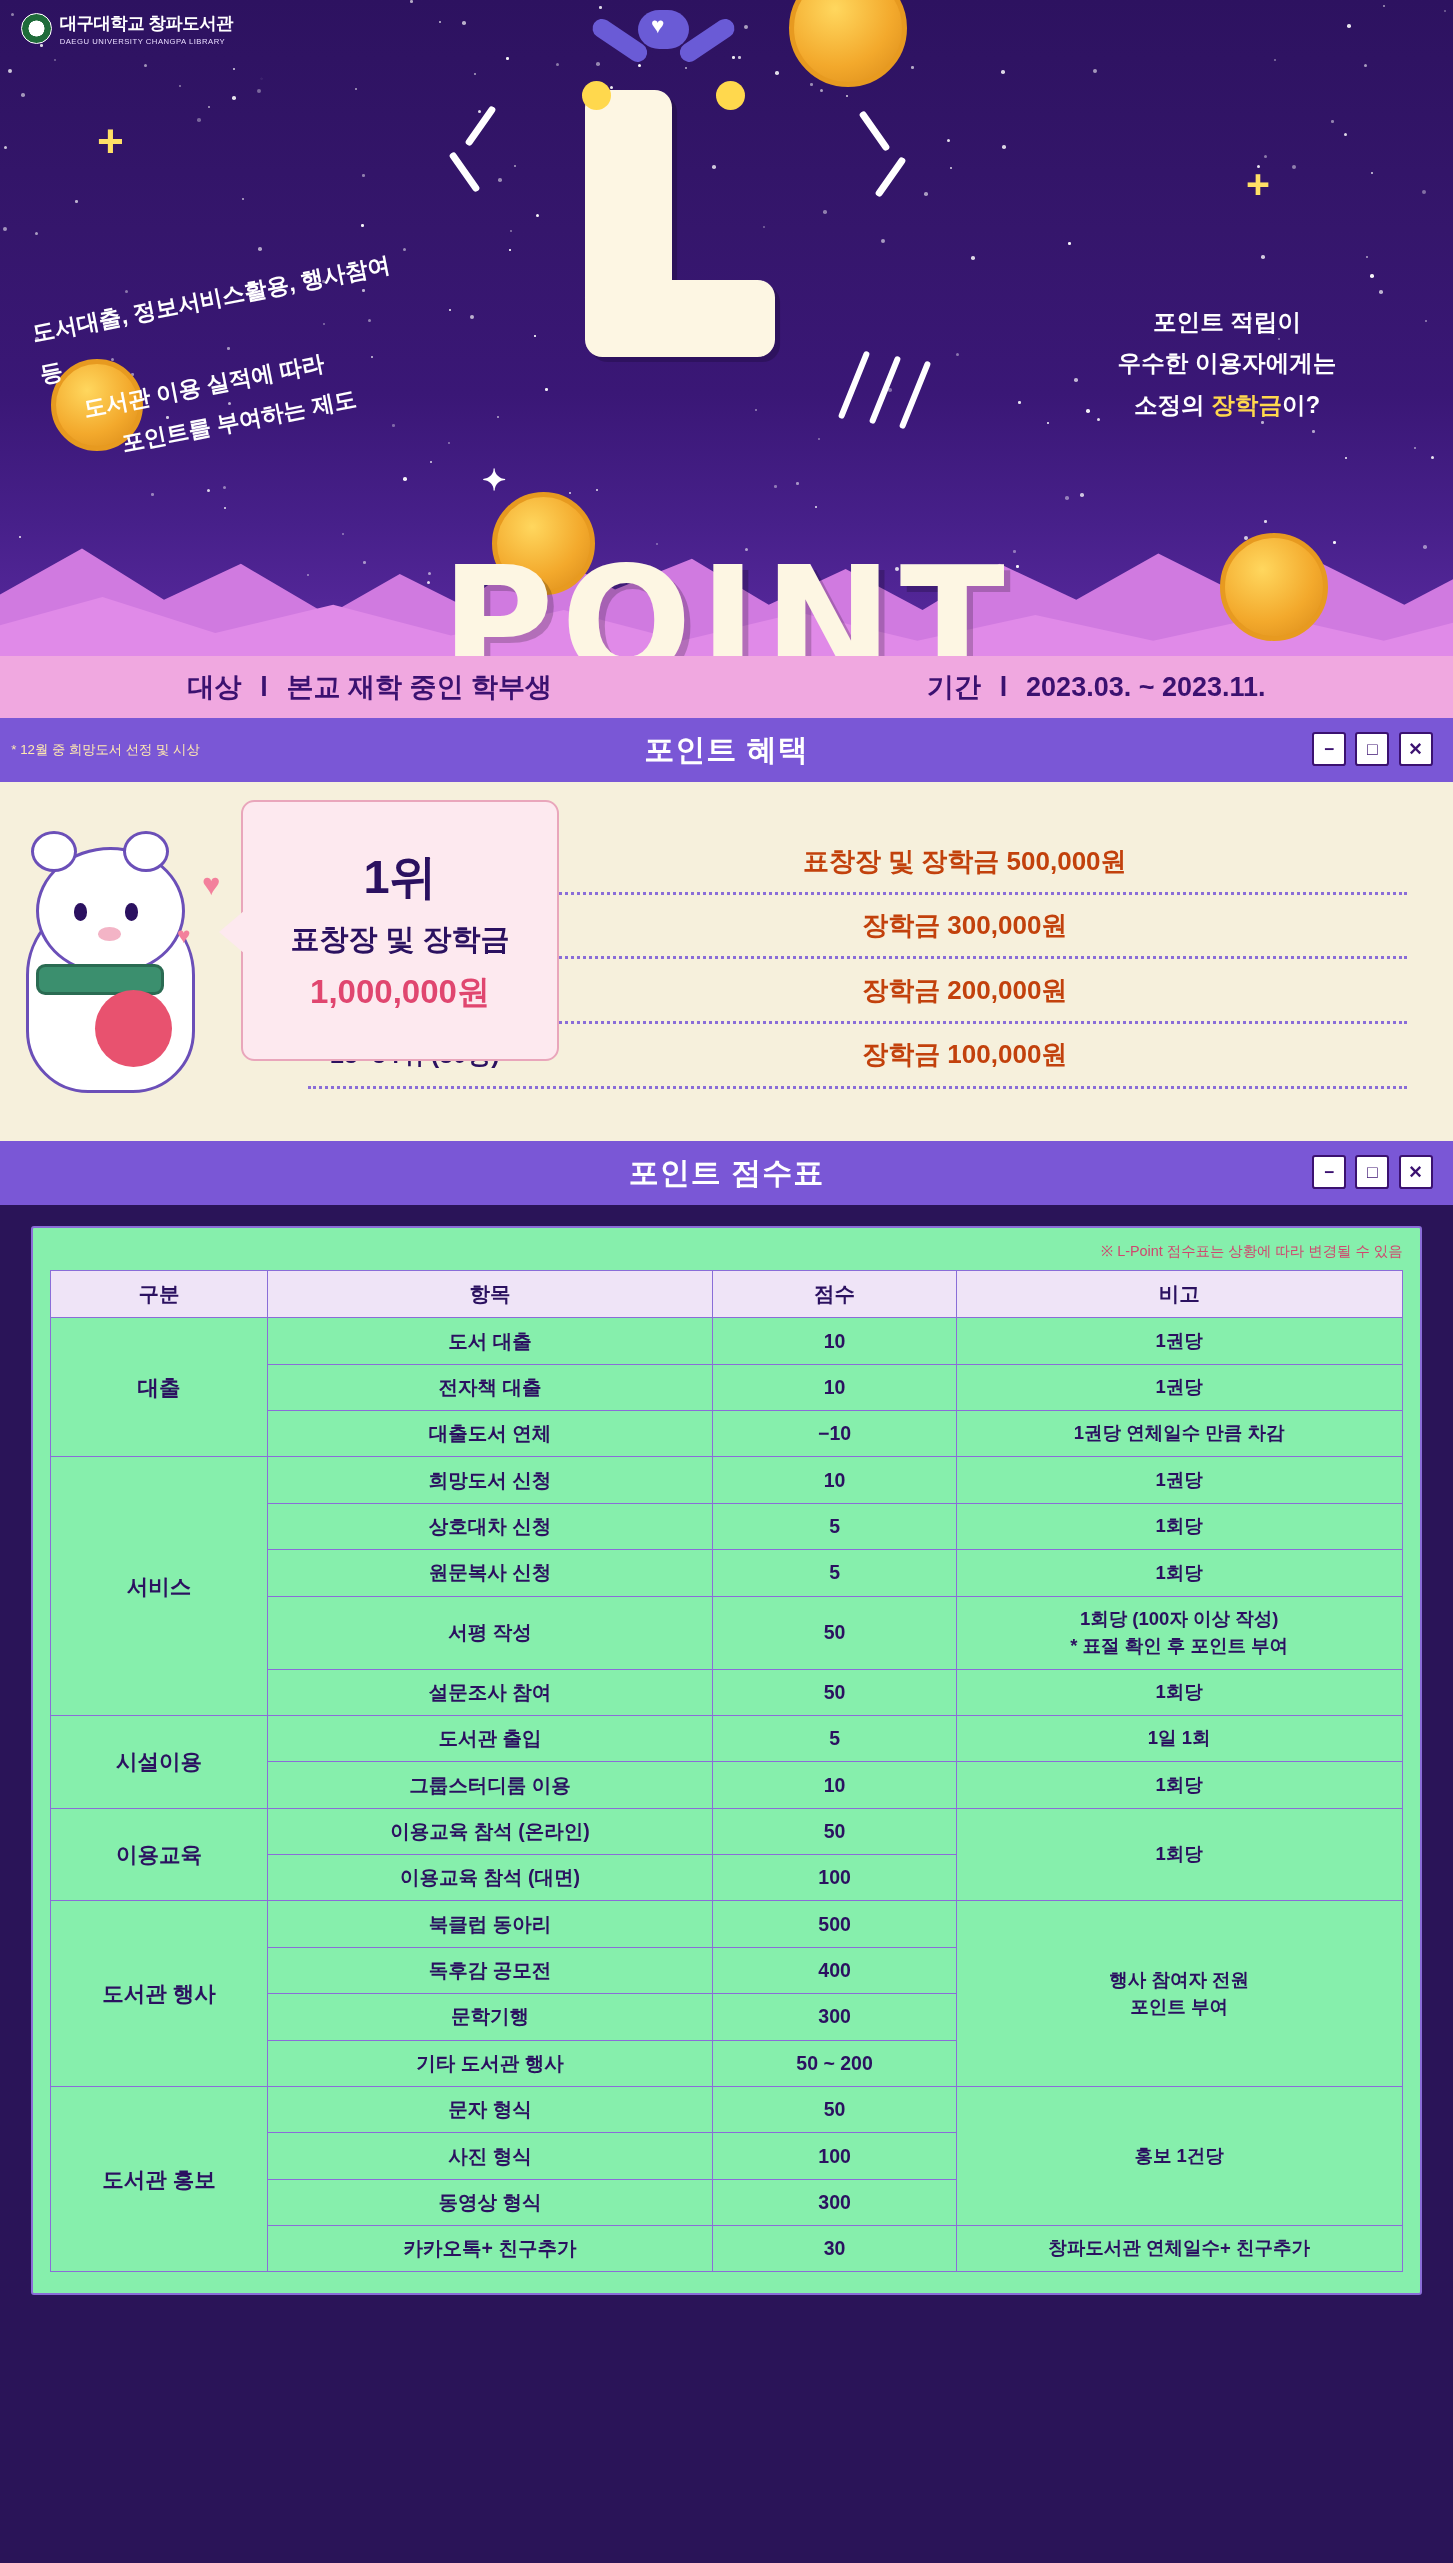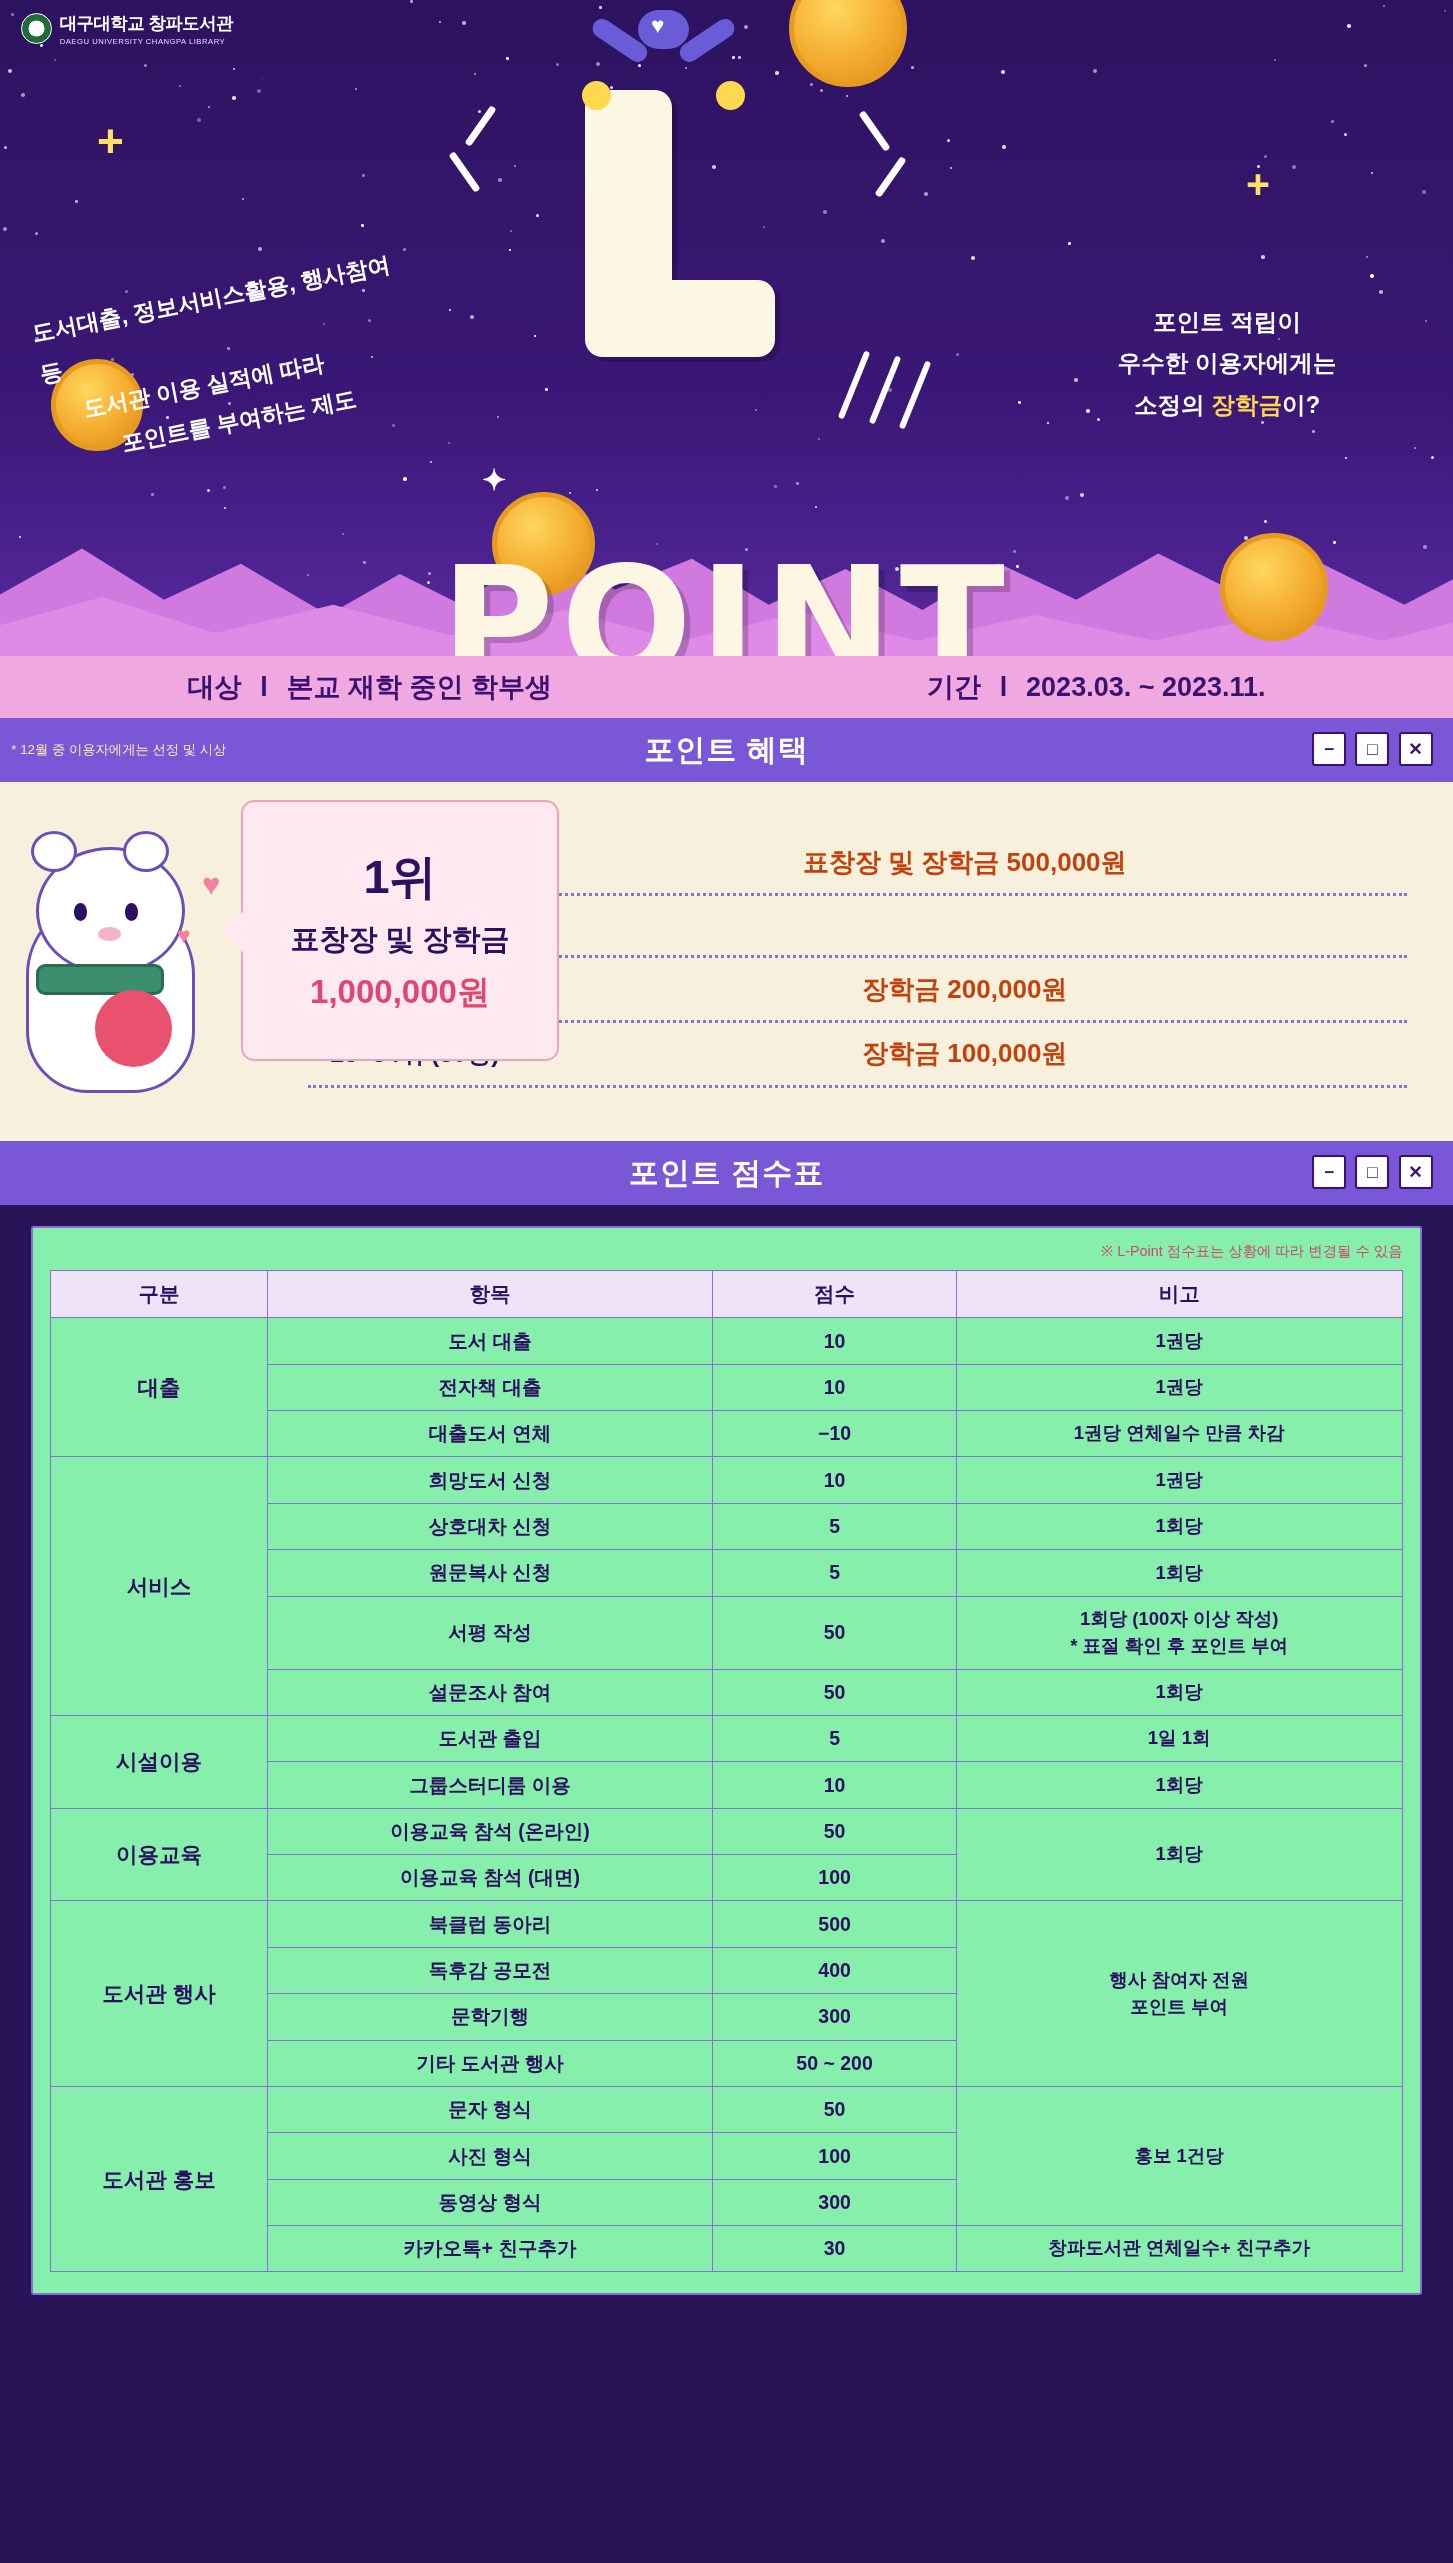--- a/index.html
+++ b/index.html
@@ -442,21 +442,21 @@
       <span>본교 재학 중인 학부생</span>
     </div>
     <div>
       <span>기간</span>
       <span class="sep">l</span>
       <span>2023.03. ~ 2023.11.</span>
     </div>
   </div>
 
   <div class="sec-head">
-    <div class="note-left">* 12월 중 이용자에게는 선정 및 시상</div>
+    <div class="note-left">* 12월 중 희망도서 선정 및 시상</div>
     <div class="sec-title">포인트 혜택</div>
     <div class="win-btns">
       <div class="win-btn">−</div>
       <div class="win-btn">□</div>
       <div class="win-btn">✕</div>
     </div>
   </div>
 
   <div class="benefit">
     <div class="mascot-wrap">
@@ -481,20 +481,21 @@
       <div class="amt">1,000,000원</div>
     </div>
 
     <div class="rank-table">
       <div class="rank-row">
         <div class="c1">2~4위 (3명)</div>
         <div class="c2">표창장 및 장학금 500,000원</div>
       </div>
       <div class="rank-row">
         <div class="c1">5~9위 (5명)</div>
+        <div class="c2">장학금 300,000원</div>
       </div>
       <div class="rank-row">
         <div class="c1">10~24위 (15명)</div>
         <div class="c2">장학금 200,000원</div>
       </div>
       <div class="rank-row">
         <div class="c1">25~54위 (30명)</div>
         <div class="c2">장학금 100,000원</div>
       </div>
     </div>

